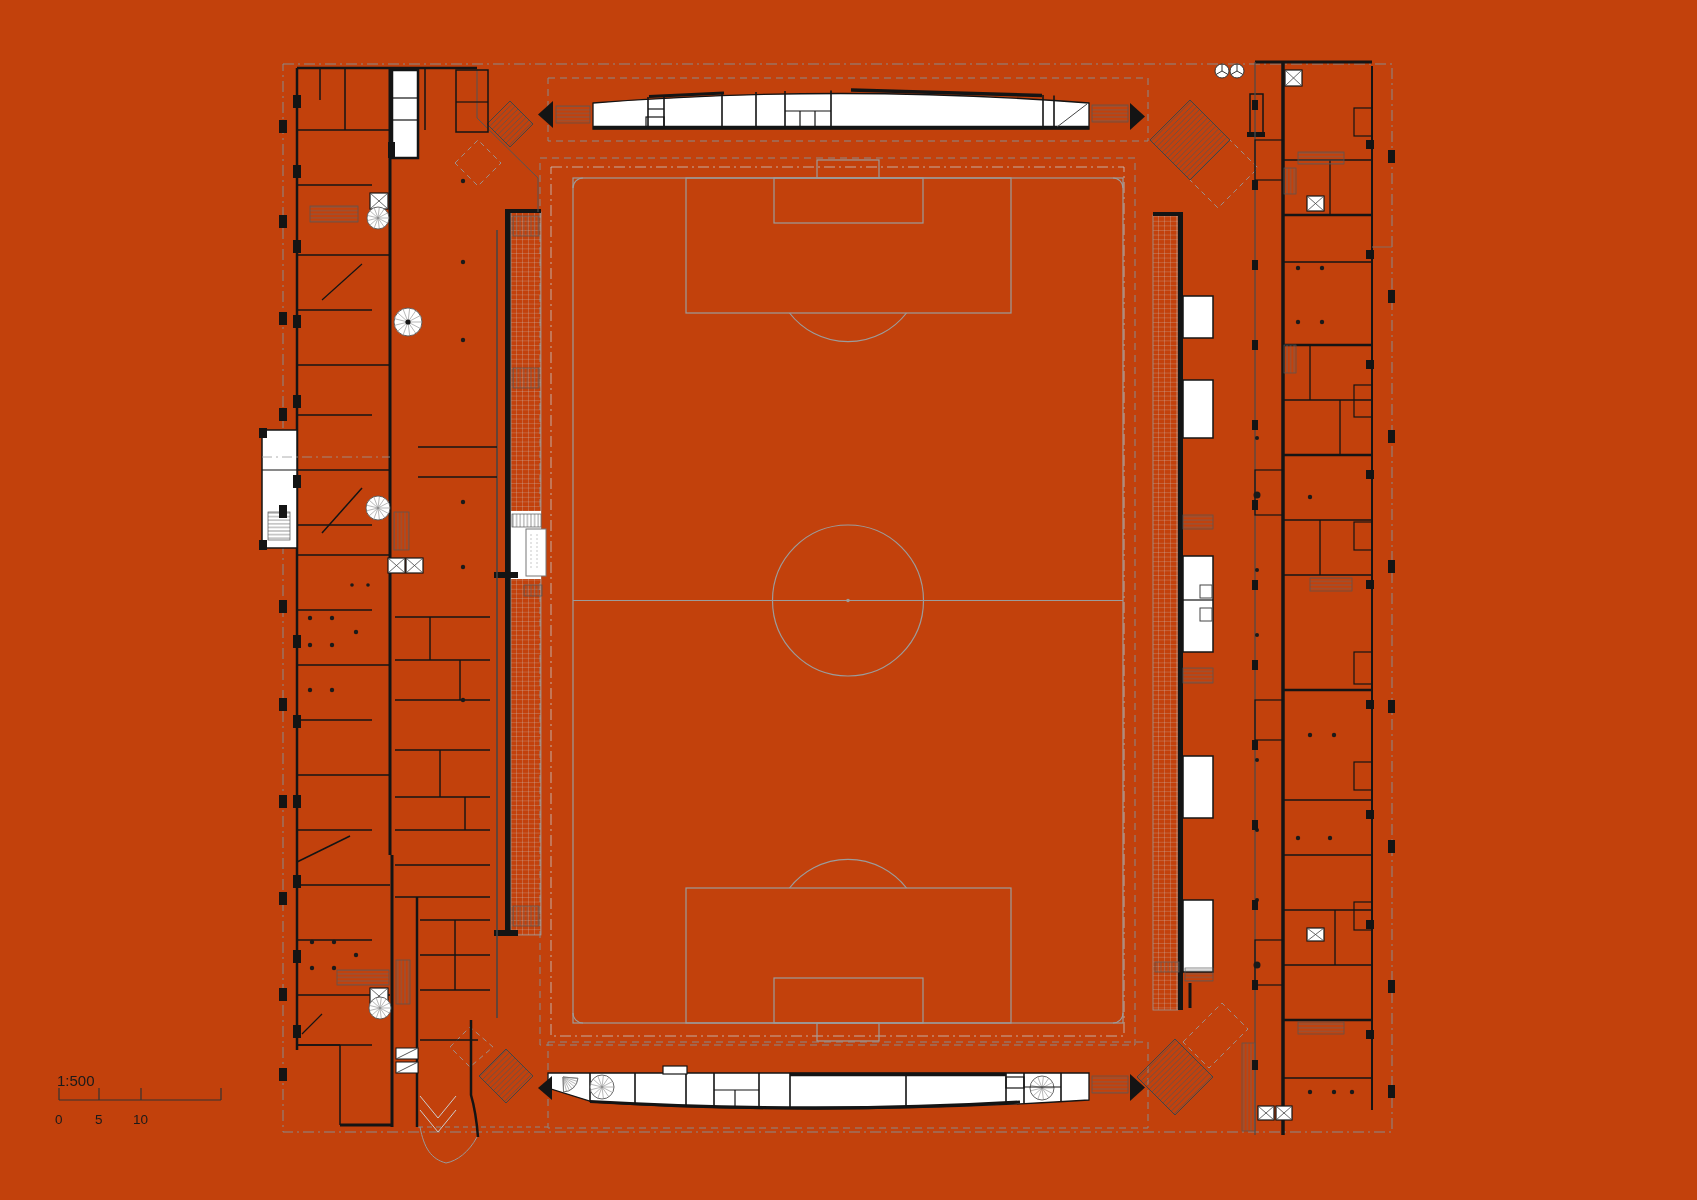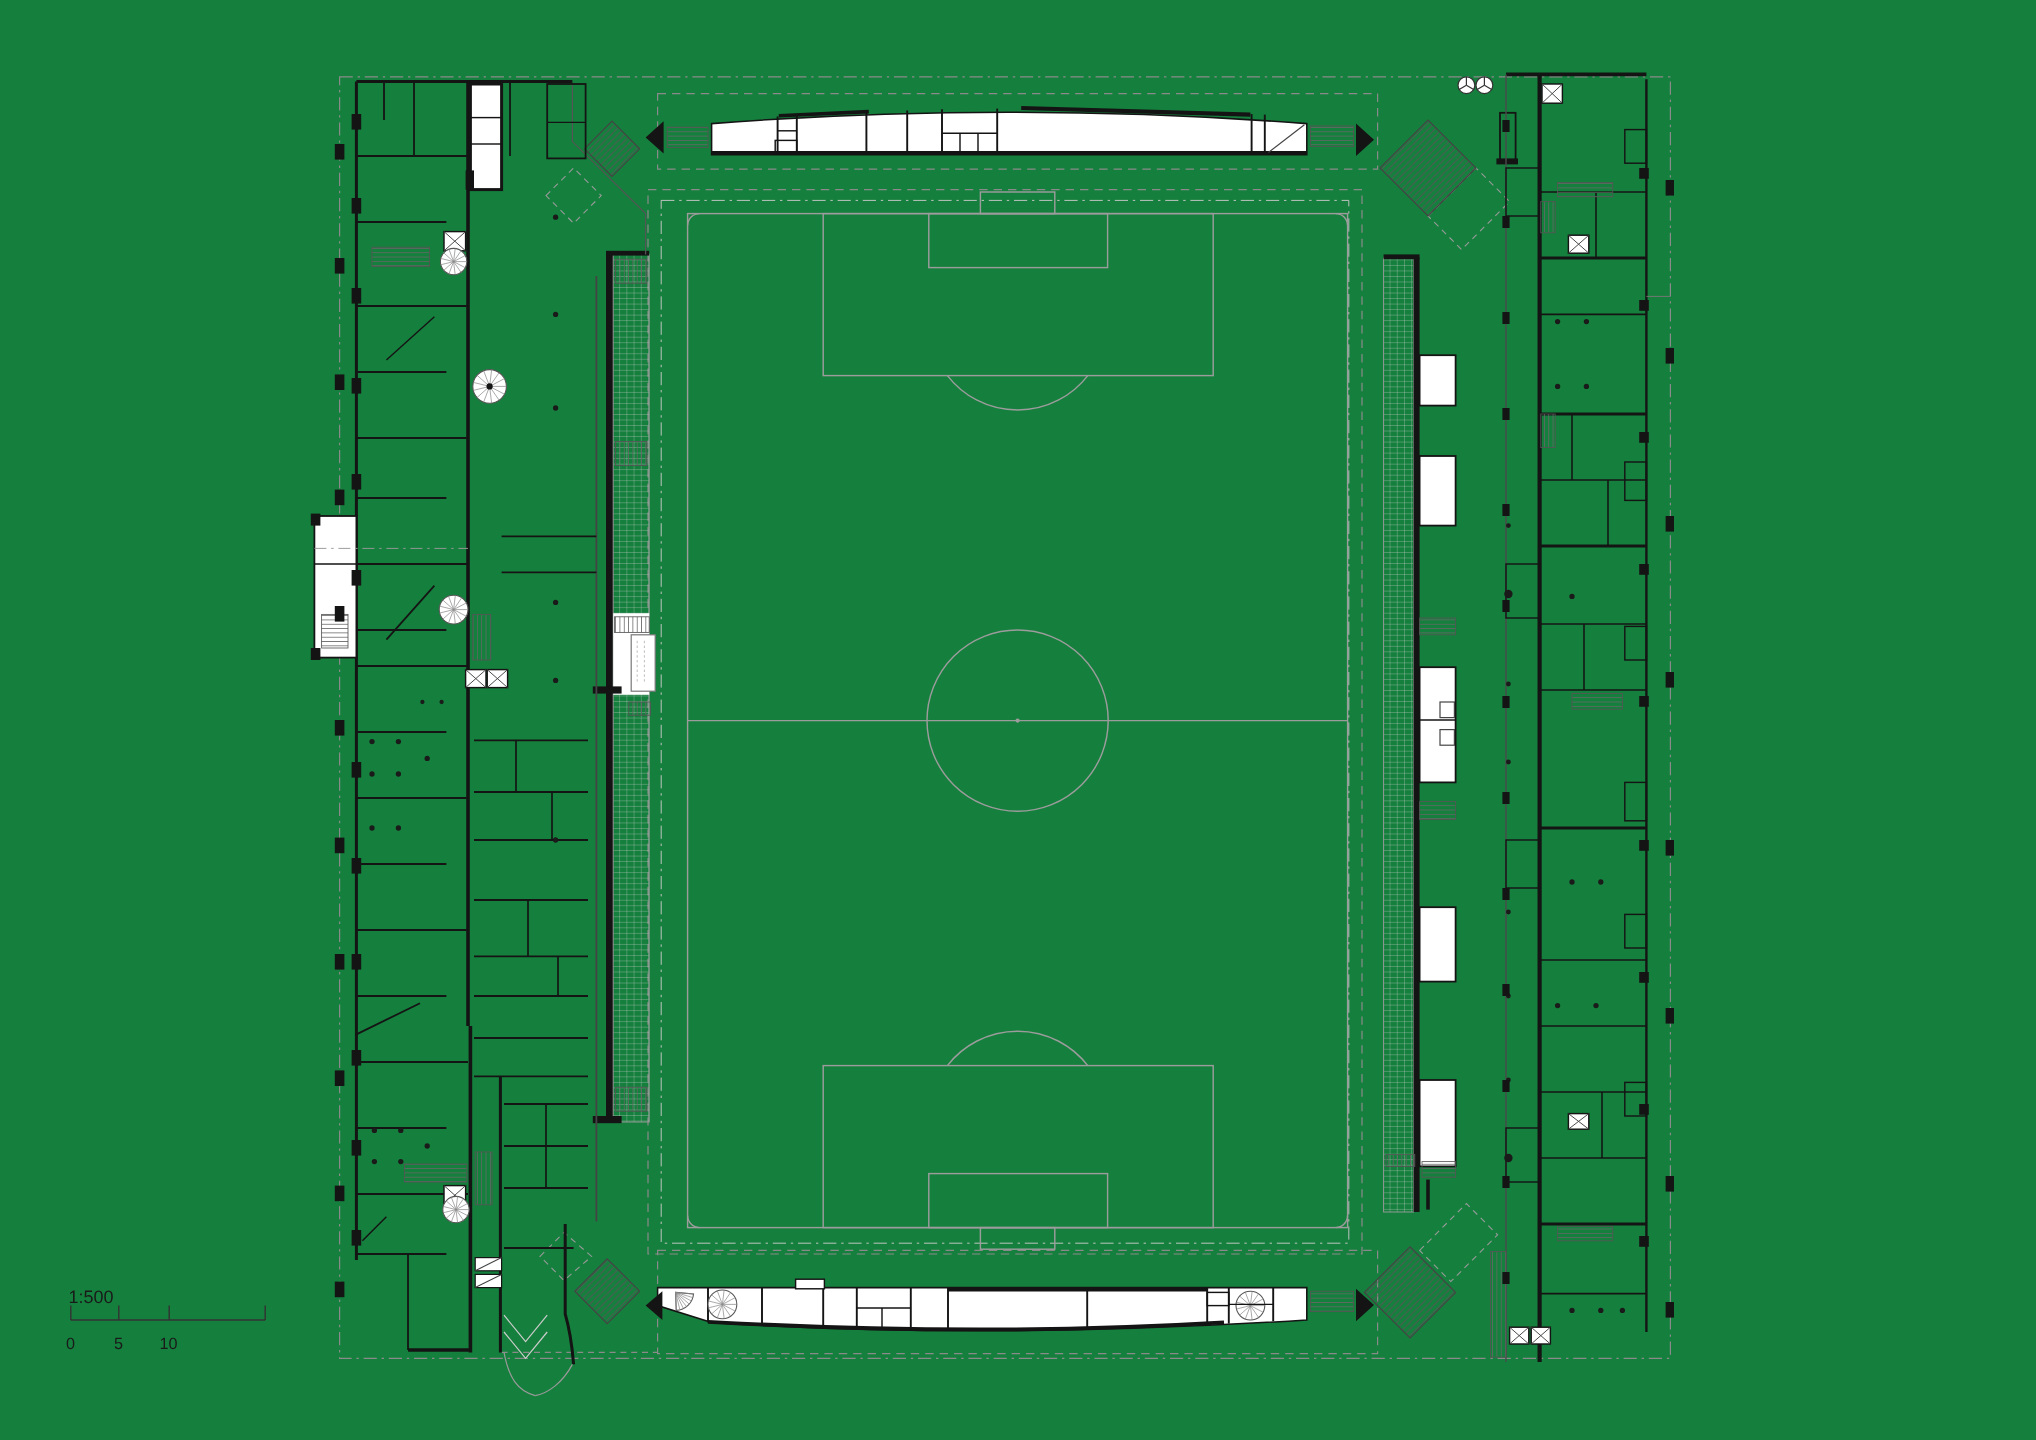--- a/index.html
+++ b/index.html
@@ -1,17 +1,17 @@
 <!DOCTYPE html>
 <html><head>
 <meta charset="utf-8">
 <style>
   html,body{margin:0;padding:0;background:#ffffff;}
   body{font-family:"Liberation Sans", sans-serif;}
-  .stage{position:relative;width:1697px;height:1200px;background:#15803d;overflow:hidden;}
+  .stage{position:relative;width:1697px;height:1200px;background:#c2410c;overflow:hidden;}
   svg{display:block;}
   text{font-family:"Liberation Sans", sans-serif;fill:#1a1a1a;}
   .scale-label{font-size:15px;}
   .scale-tick-label{font-size:13.5px;}
 </style>
 </head>
 <body>
 
 <div class="stage">
   <svg width="1697" height="1200" viewBox="0 0 1697 1200">

